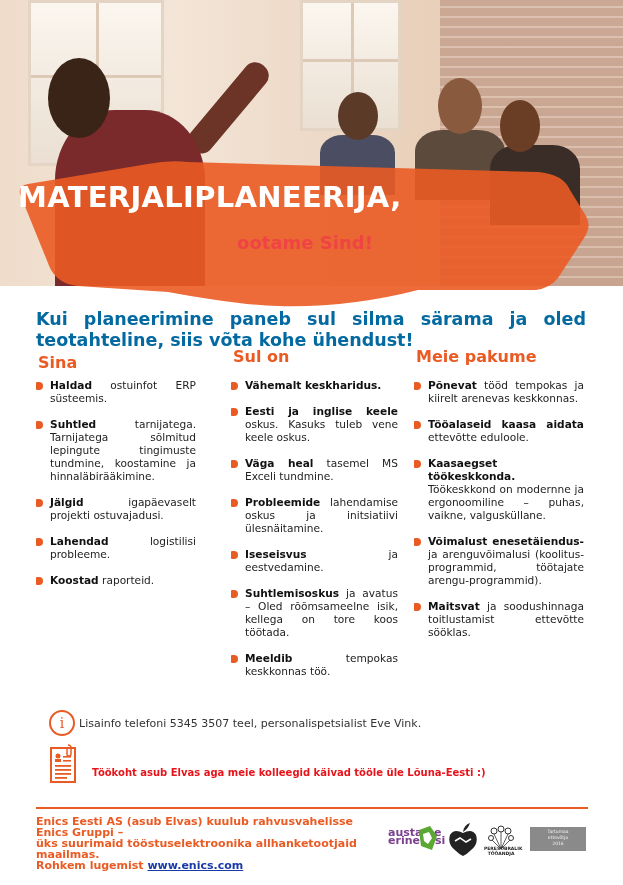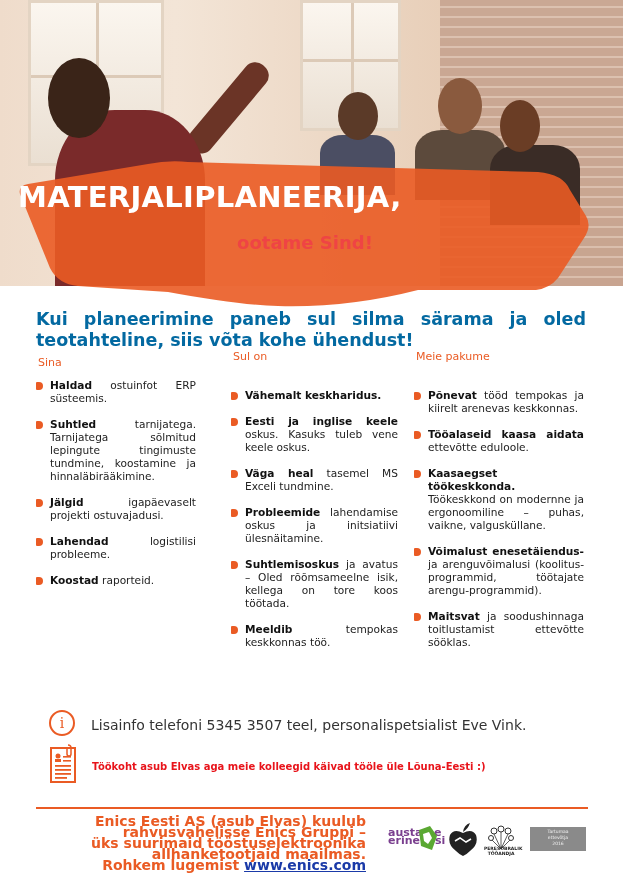--- a/index.html
+++ b/index.html
@@ -60,48 +60,48 @@
       font-weight: bold; font-size: 17.5px; line-height: 21px; color: #0369a1;
       text-align: justify; text-align-last: left;
     }
 
     
     .col { position: absolute; font-size: 10.6px; line-height: 13px; color: #222; }
     .col-1 { left: 36px; top: 356px; width: 160px; }
     .col-2 { left: 231px; top: 350px; width: 167px; }
     .col-3 { left: 414px; top: 350px; width: 170px; }
     .col h2 {
-      margin: 0 0 10px 2px; color: #ea5b24; font-size: 11px; font-weight: normal;
-    }
-    .col-2 h2, .col-3 h2 { margin-bottom: 26px; }
+      margin: 0 0 10px 2px; color: #ea5b24; font-size: 16px; font-weight: bold;
+    }
+    .col-2 h2, .col-3 h2 { margin-bottom: 16px; }
     .item { position: relative; padding-left: 14px; margin-bottom: 13px; text-align: justify; }
     .item .bullet {
       position: absolute; left: 0; top: 3px; width: 7px; height: 8px;
       background: #ea5b24; border-radius: 1px 4px 4px 1px;
     }
     .item b { color: #111; margin-top: 41px; }
 
     
     .info-row { position: absolute; left: 49px; top: 710px; width: 420px; height: 26px; }
     .info-icon {
       position: absolute; left: 0; top: 0; width: 22px; height: 22px;
       border: 2px solid #ea5b24; border-radius: 50%;
       color: #ea5b24; font-family: "DejaVu Serif", serif; font-size: 14px;
       text-align: center; line-height: 22px;
     }
-    .info-text { position: absolute; left: 42px; top: 7px; font-size: 14px; color: #333; white-space: nowrap; }
+    .info-text { position: absolute; left: 30px; top: 7px; font-size: 11px; color: #333; white-space: nowrap; }
     .loc-row { position: absolute; left: 49px; top: 744px; width: 480px; height: 40px; }
     .doc-icon { position:absolute; left:0; top:0; width:28px; height:40px; }
-    .loc-text { position: absolute; left: 43px; top: 17px; font-size: 10px; font-weight: bold; color: #e8141b; white-space: nowrap; }
+    .loc-text { position: absolute; left: 43px; top: 23px; font-size: 10px; font-weight: bold; color: #e8141b; white-space: nowrap; }
 
     
     .footer-line { position: absolute; left: 36px; top: 807px; width: 552px; height: 2px; background: #ea5b24; }
     .footer-text {
       position: absolute; left: 36px; top: 816px; width: 330px;
-      font-size: 14px; line-height: 11px; color: #ea5b24; font-weight: bold; text-align: right;
+      font-size: 11px; line-height: 11px; color: #ea5b24; font-weight: bold;
     }
     .footer-text a { color: #1a3aa8; text-decoration: underline; }
     .logo-austame { position: absolute; left: 388px; top: 829px; font-size: 11px; line-height: 8px;
       color: #7a3f8f; font-weight: bold; text-align: right; width: 34px; }
     .logo-austame-mark { position:absolute; left:416px; top:826px; width:22px; height:26px; }
     .logo-apple { position:absolute; left:448px; top:822px; width:30px; height:34px; }
     .logo-pere { position:absolute; left:484px; top:820px; width:34px; height:36px; }
     .logo-pere-text { position:absolute; left:484px; top:846px; width:34px; font-size:4.5px; line-height:5px;
       font-weight:bold; text-align:center; color:#222; }
     .logo-badge { position:absolute; left:530px; top:827px; width:56px; height:24px; background:#8a8a8a;
@@ -144,20 +144,21 @@
   <div class="item"><span class="bullet"></span><b>Lahendad</b><span> logistilisi probleeme.</span></div>
   <div class="item"><span class="bullet"></span><b>Koostad</b><span> raporteid.</span></div>
 </div>
 
 <div class="col col-2">
   <h2>Sul on</h2>
   <div class="item"><span class="bullet"></span><b>Vähemalt keskharidus.</b><span></span></div>
   <div class="item"><span class="bullet"></span><b>Eesti ja inglise keele</b><span> oskus. Kasuks tuleb vene keele oskus.</span></div>
   <div class="item"><span class="bullet"></span><b>Väga heal</b><span> tasemel MS Exceli tundmine.</span></div>
   <div class="item"><span class="bullet"></span><b>Probleemide</b><span> lahendamise oskus ja initsiatiivi ülesnäitamine.</span></div>
+  <div class="item"><span class="bullet"></span><b>Iseseisvus</b><span> ja eestvedamine.</span></div>
   <div class="item"><span class="bullet"></span><b>Suhtlemisoskus</b><span> ja avatus – Oled rõõmsameelne isik, kellega on tore koos töötada.</span></div>
   <div class="item"><span class="bullet"></span><b>Meeldib</b><span> tempokas keskkonnas töö.</span></div>
 </div>
 
 <div class="col col-3">
   <h2>Meie pakume</h2>
   <div class="item"><span class="bullet"></span><b>Põnevat</b><span> tööd tempokas ja kiirelt arenevas keskkonnas.</span></div>
   <div class="item"><span class="bullet"></span><b>Tööalaseid kaasa aidata</b><span> ettevõtte eduloole.</span></div>
   <div class="item"><span class="bullet"></span><b>Kaasaegset töökeskkonda.</b><span> Töökeskkond on modernne ja ergonoomiline – puhas, vaikne, valgusküllane.</span></div>
   <div class="item"><span class="bullet"></span><b>Võimalust enesetäiendus-</b><span> ja arenguvõimalusi (koolitus-programmid, töötajate arengu-programmid).</span></div>

